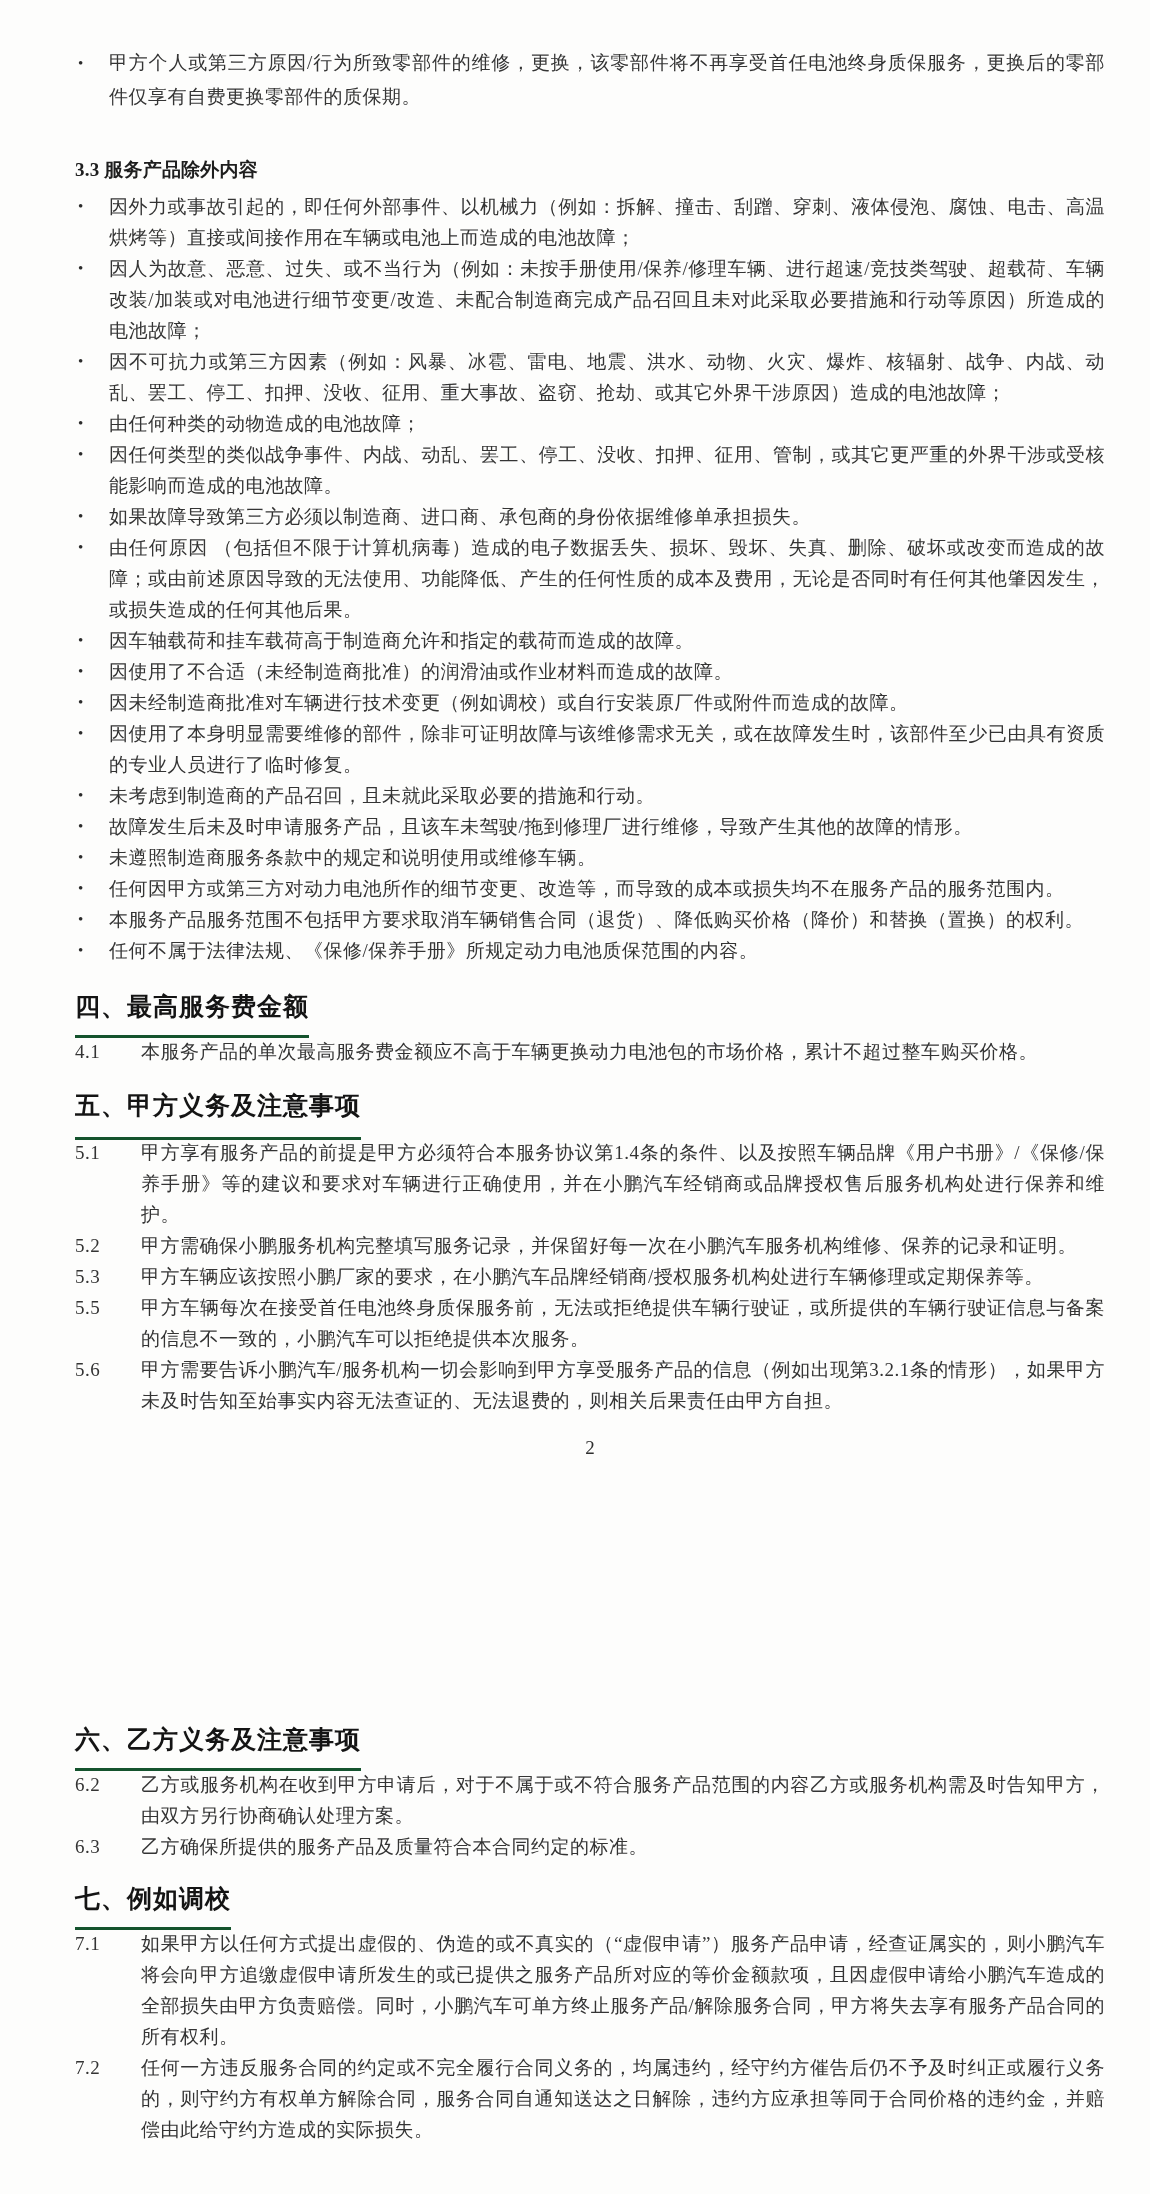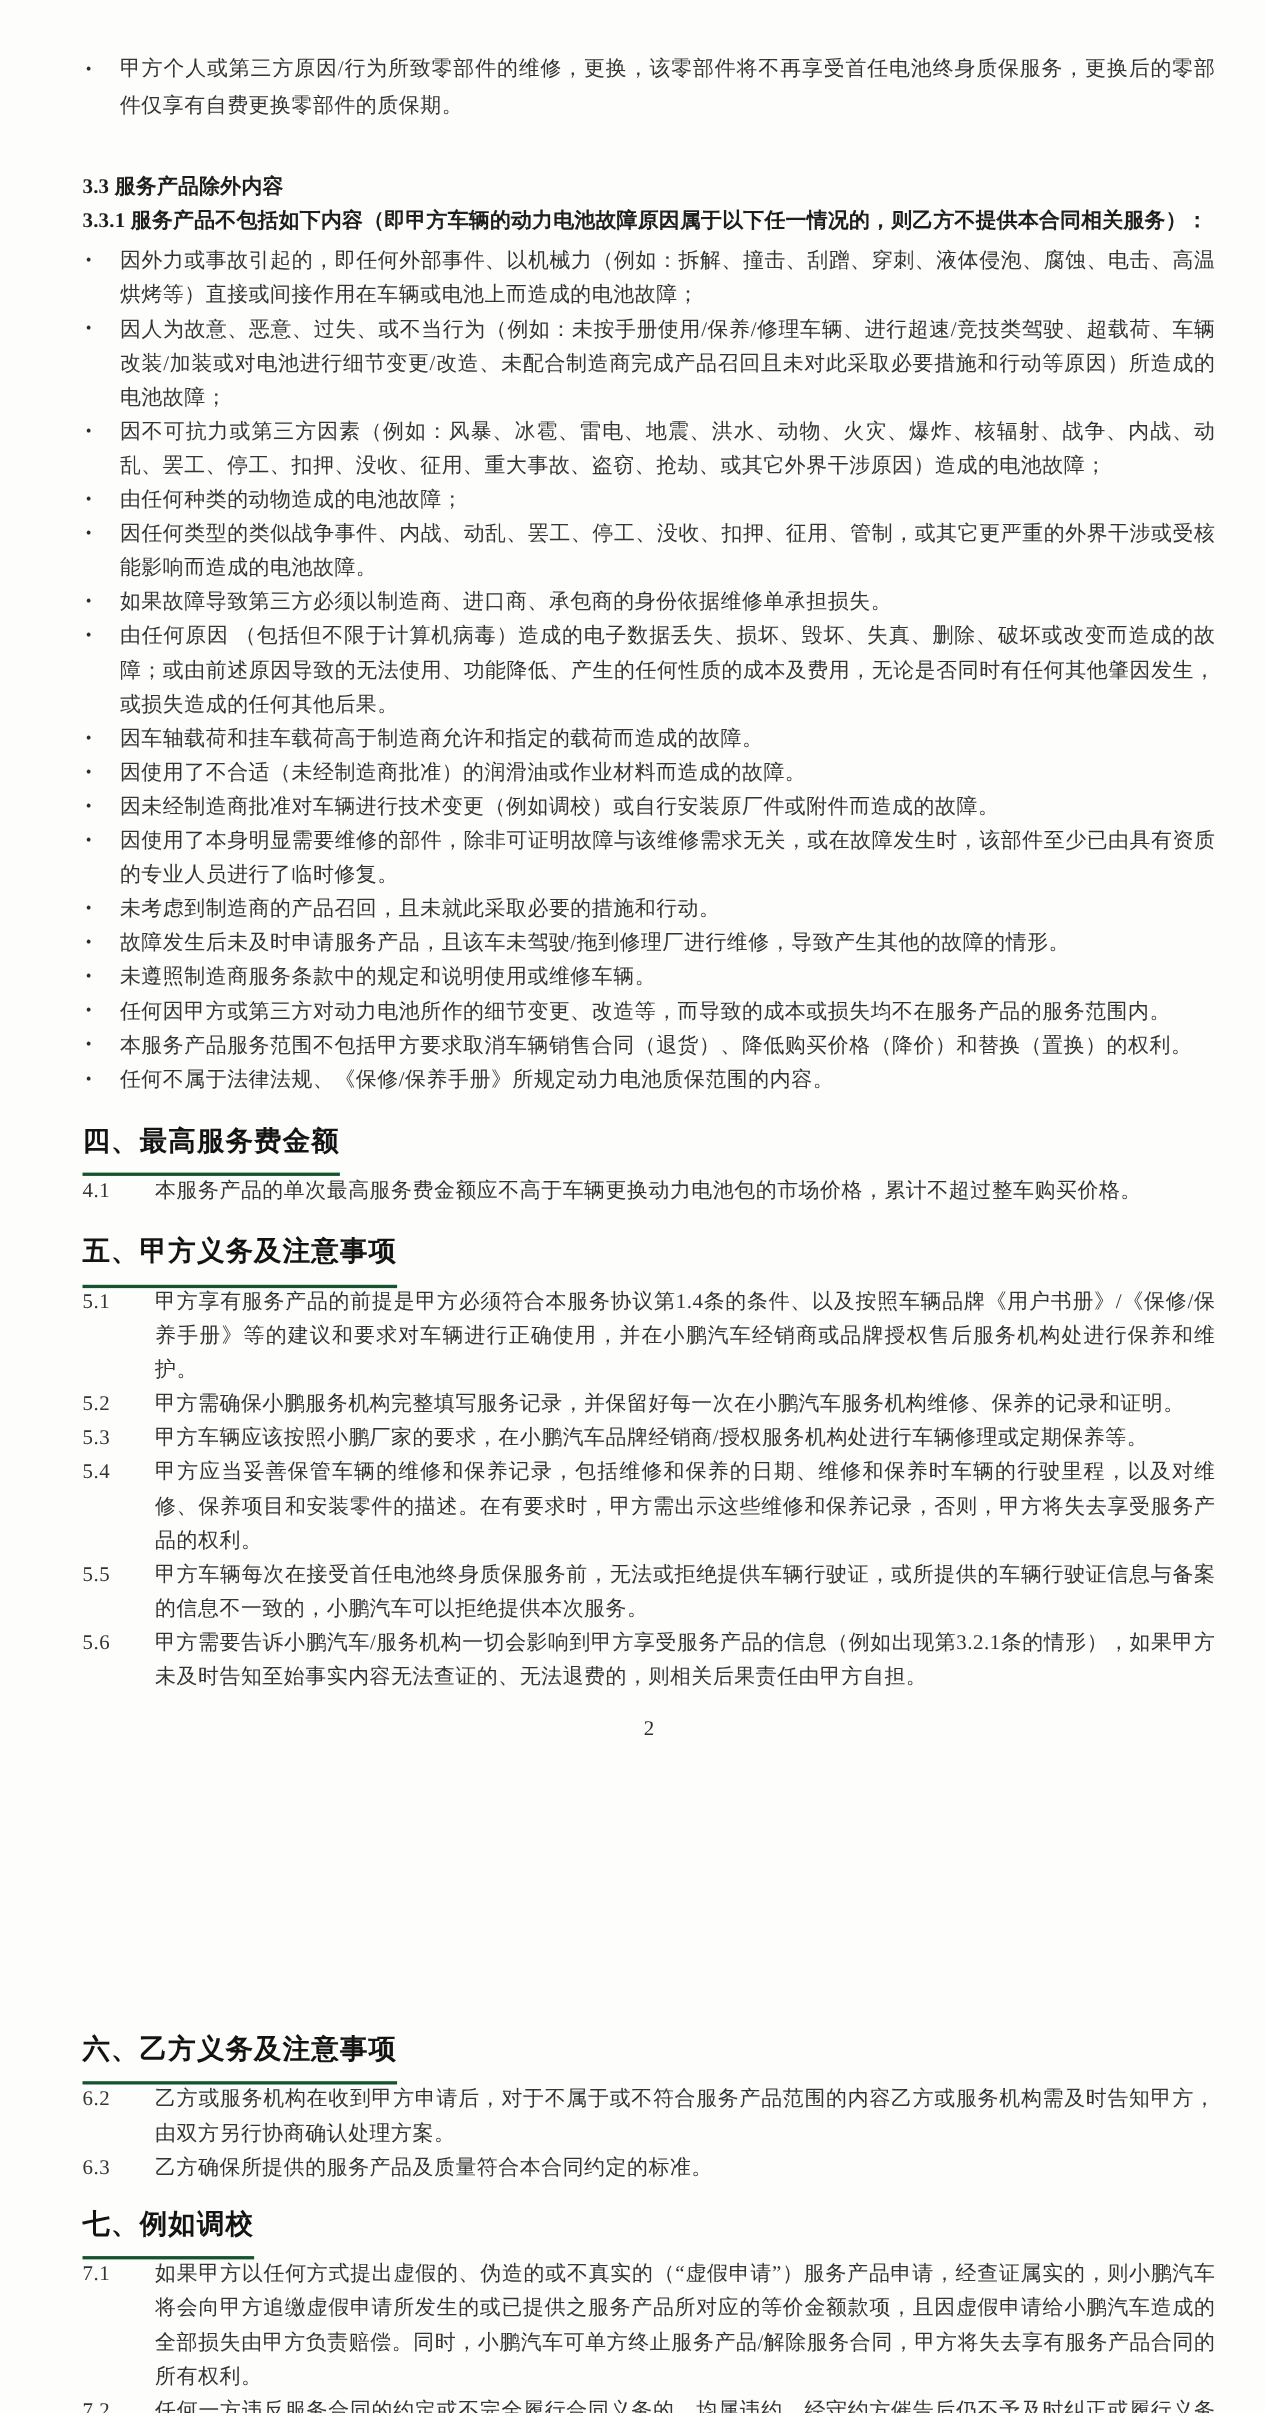--- a/index.html
+++ b/index.html
@@ -80,21 +80,20 @@
 
   <div class="bullet-list intro-list">
 
       <div class="bullet-item">
         <span class="marker">•</span>
         <span class="btext">甲方个人或第三方原因/行为所致零部件的维修，更换，该零部件将不再享受首任电池终身质保服务，更换后的零部件仅享有自费更换零部件的质保期。</span>
       </div>
     </div>
 
   <p class="sub-heading first">3.3 服务产品除外内容</p>
-  <p class="sub-heading">3.3.1 服务产品不包括如下内容（即甲方车辆的动力电池故障原因属于以下任一情况的，则乙方不提供本合同相关服务）：</p>
 
   <div class="bullet-list exclusion-list">
 
       <div class="bullet-item">
         <span class="marker">•</span>
         <span class="btext">因外力或事故引起的，即任何外部事件、以机械力（例如：拆解、撞击、刮蹭、穿刺、液体侵泡、腐蚀、电击、高温烘烤等）直接或间接作用在车辆或电池上而造成的电池故障；</span>
       </div>
 
       <div class="bullet-item">
         <span class="marker">•</span>
@@ -197,24 +196,20 @@
       <div class="clause-item">
         <span class="num">5.2</span>
         <span class="ntext">甲方需确保小鹏服务机构完整填写服务记录，并保留好每一次在小鹏汽车服务机构维修、保养的记录和证明。</span>
       </div>
 
       <div class="clause-item">
         <span class="num">5.3</span>
         <span class="ntext">甲方车辆应该按照小鹏厂家的要求，在小鹏汽车品牌经销商/授权服务机构处进行车辆修理或定期保养等。</span>
       </div>
 
-      <div class="clause-item">
-        <span class="num">5.4</span>
-        <span class="ntext">甲方应当妥善保管车辆的维修和保养记录，包括维修和保养的日期、维修和保养时车辆的行驶里程，以及对维修、保养项目和安装零件的描述。在有要求时，甲方需出示这些维修和保养记录，否则，甲方将失去享受服务产品的权利。</span>
-      </div>
 
       <div class="clause-item">
         <span class="num">5.5</span>
         <span class="ntext">甲方车辆每次在接受首任电池终身质保服务前，无法或拒绝提供车辆行驶证，或所提供的车辆行驶证信息与备案的信息不一致的，小鹏汽车可以拒绝提供本次服务。</span>
       </div>
 
       <div class="clause-item">
         <span class="num">5.6</span>
         <span class="ntext">甲方需要告诉小鹏汽车/服务机构一切会影响到甲方享受服务产品的信息（例如出现第3.2.1条的情形），如果甲方未及时告知至始事实内容无法查证的、无法退费的，则相关后果责任由甲方自担。</span>
       </div>

